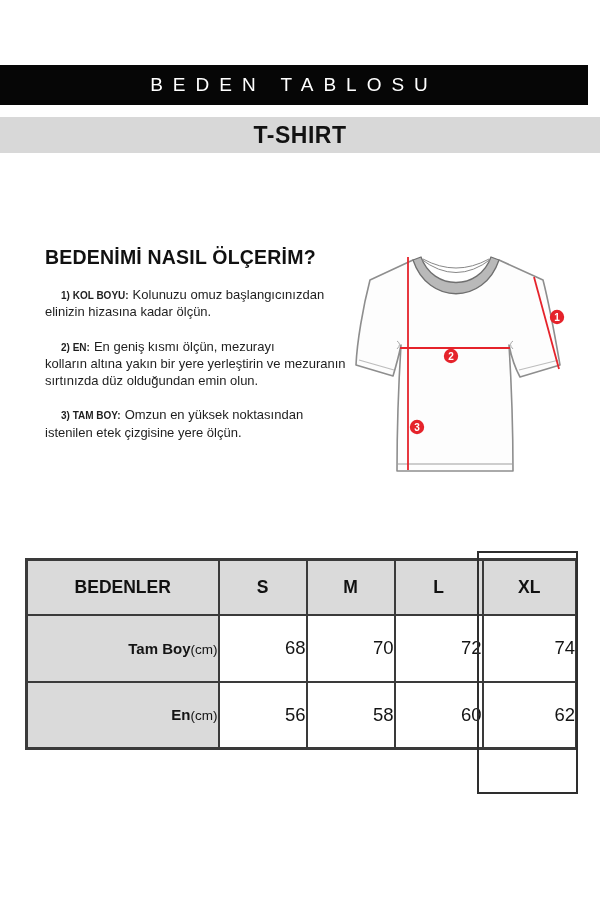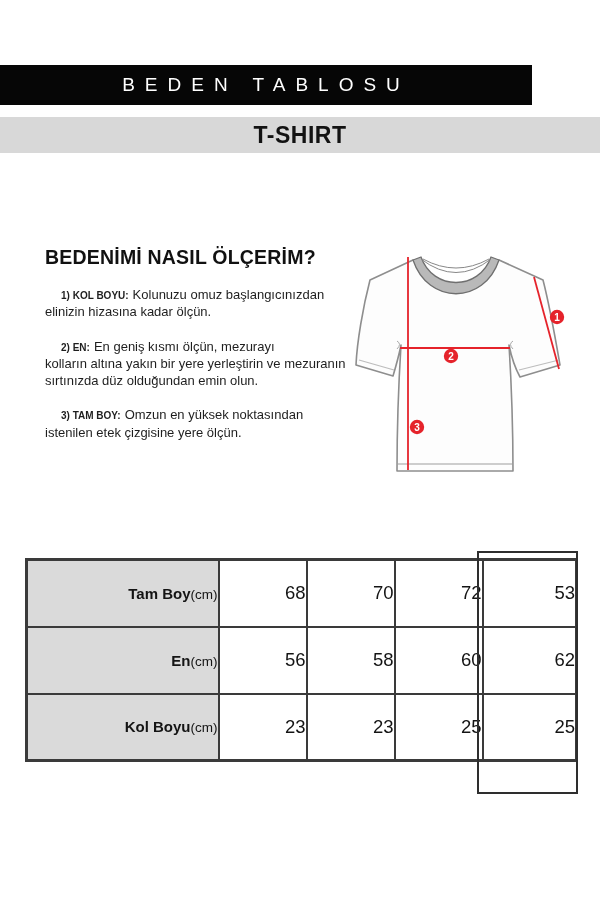--- a/index.html
+++ b/index.html
@@ -3,21 +3,21 @@
 <meta charset="utf-8">
 <style>
   * { margin:0; padding:0; box-sizing:border-box; }
   html,body { width:600px; height:900px; background:#ffffff; font-family:"Liberation Sans", sans-serif; }
   .page { position:relative; width:600px; height:900px; overflow:hidden; background:#fff; }
 
   
   .logo { position:absolute; top:14px; left:0; width:600px; text-align:center;
           font-family:"Liberation Serif", serif; font-weight:700; font-size:33px;
           letter-spacing:1px; color:#0c0c0c; }
-  .band-black { position:absolute; top:65px; left:0; width:532px; height:40px; background:#060606;
+  .band-black { position:absolute; top:65px; left:0; width:588px; height:40px; background:#060606;
                 display:flex; align-items:center; justify-content:center;
                 color:#fff; font-size:19px; font-weight:400; letter-spacing:10px; padding-left:0; }
   .band-gray { position:absolute; top:117px; left:0; width:600px; height:36px; background:#d8d8d8;
                display:flex; align-items:center; justify-content:center;
                color:#121212; font-size:23px; font-weight:700; letter-spacing:0.5px; }
 
   
   .measure { position:absolute; left:45px; top:246px; width:318px; color:#1b1b1b; }
   .measure h2 { font-size:19.5px; font-weight:700; letter-spacing:0.2px; margin-bottom:17px; color:#111; }
   .step { font-size:13px; line-height:1.33; margin-bottom:17px; color:#1e1e1e; }
@@ -107,39 +107,39 @@
 
   <table class="sizes">
     <colgroup>
       <col style="width:192px">
         <col style="width:88px">
         <col style="width:88px">
         <col style="width:88px">
         <col style="width:94px">
     </colgroup>
     <tbody>
+        <tr class="hdr">
+      <td>BEDENLER</td>
+      <td>S</td>
+      <td>M</td>
+      <td>L</td>
+      <td>XL</td>
+    </tr>
     <tr class="row">
       <td class="lbl"><b>Tam Boy</b><span>(cm)</span></td>
       <td>68</td>
       <td>70</td>
       <td>72</td>
-      <td>53</td>
+      <td>74</td>
     </tr>
     <tr class="row">
       <td class="lbl"><b>En</b><span>(cm)</span></td>
       <td>56</td>
       <td>58</td>
       <td>60</td>
       <td>62</td>
-    </tr>
-    <tr class="row">
-      <td class="lbl"><b>Kol Boyu</b><span>(cm)</span></td>
-      <td>23</td>
-      <td>23</td>
-      <td>25</td>
-      <td>25</td>
     </tr>
   </tbody>
     </table>
 
   <div class="xl-box"></div>
 
 </div>
 
 </body></html>

